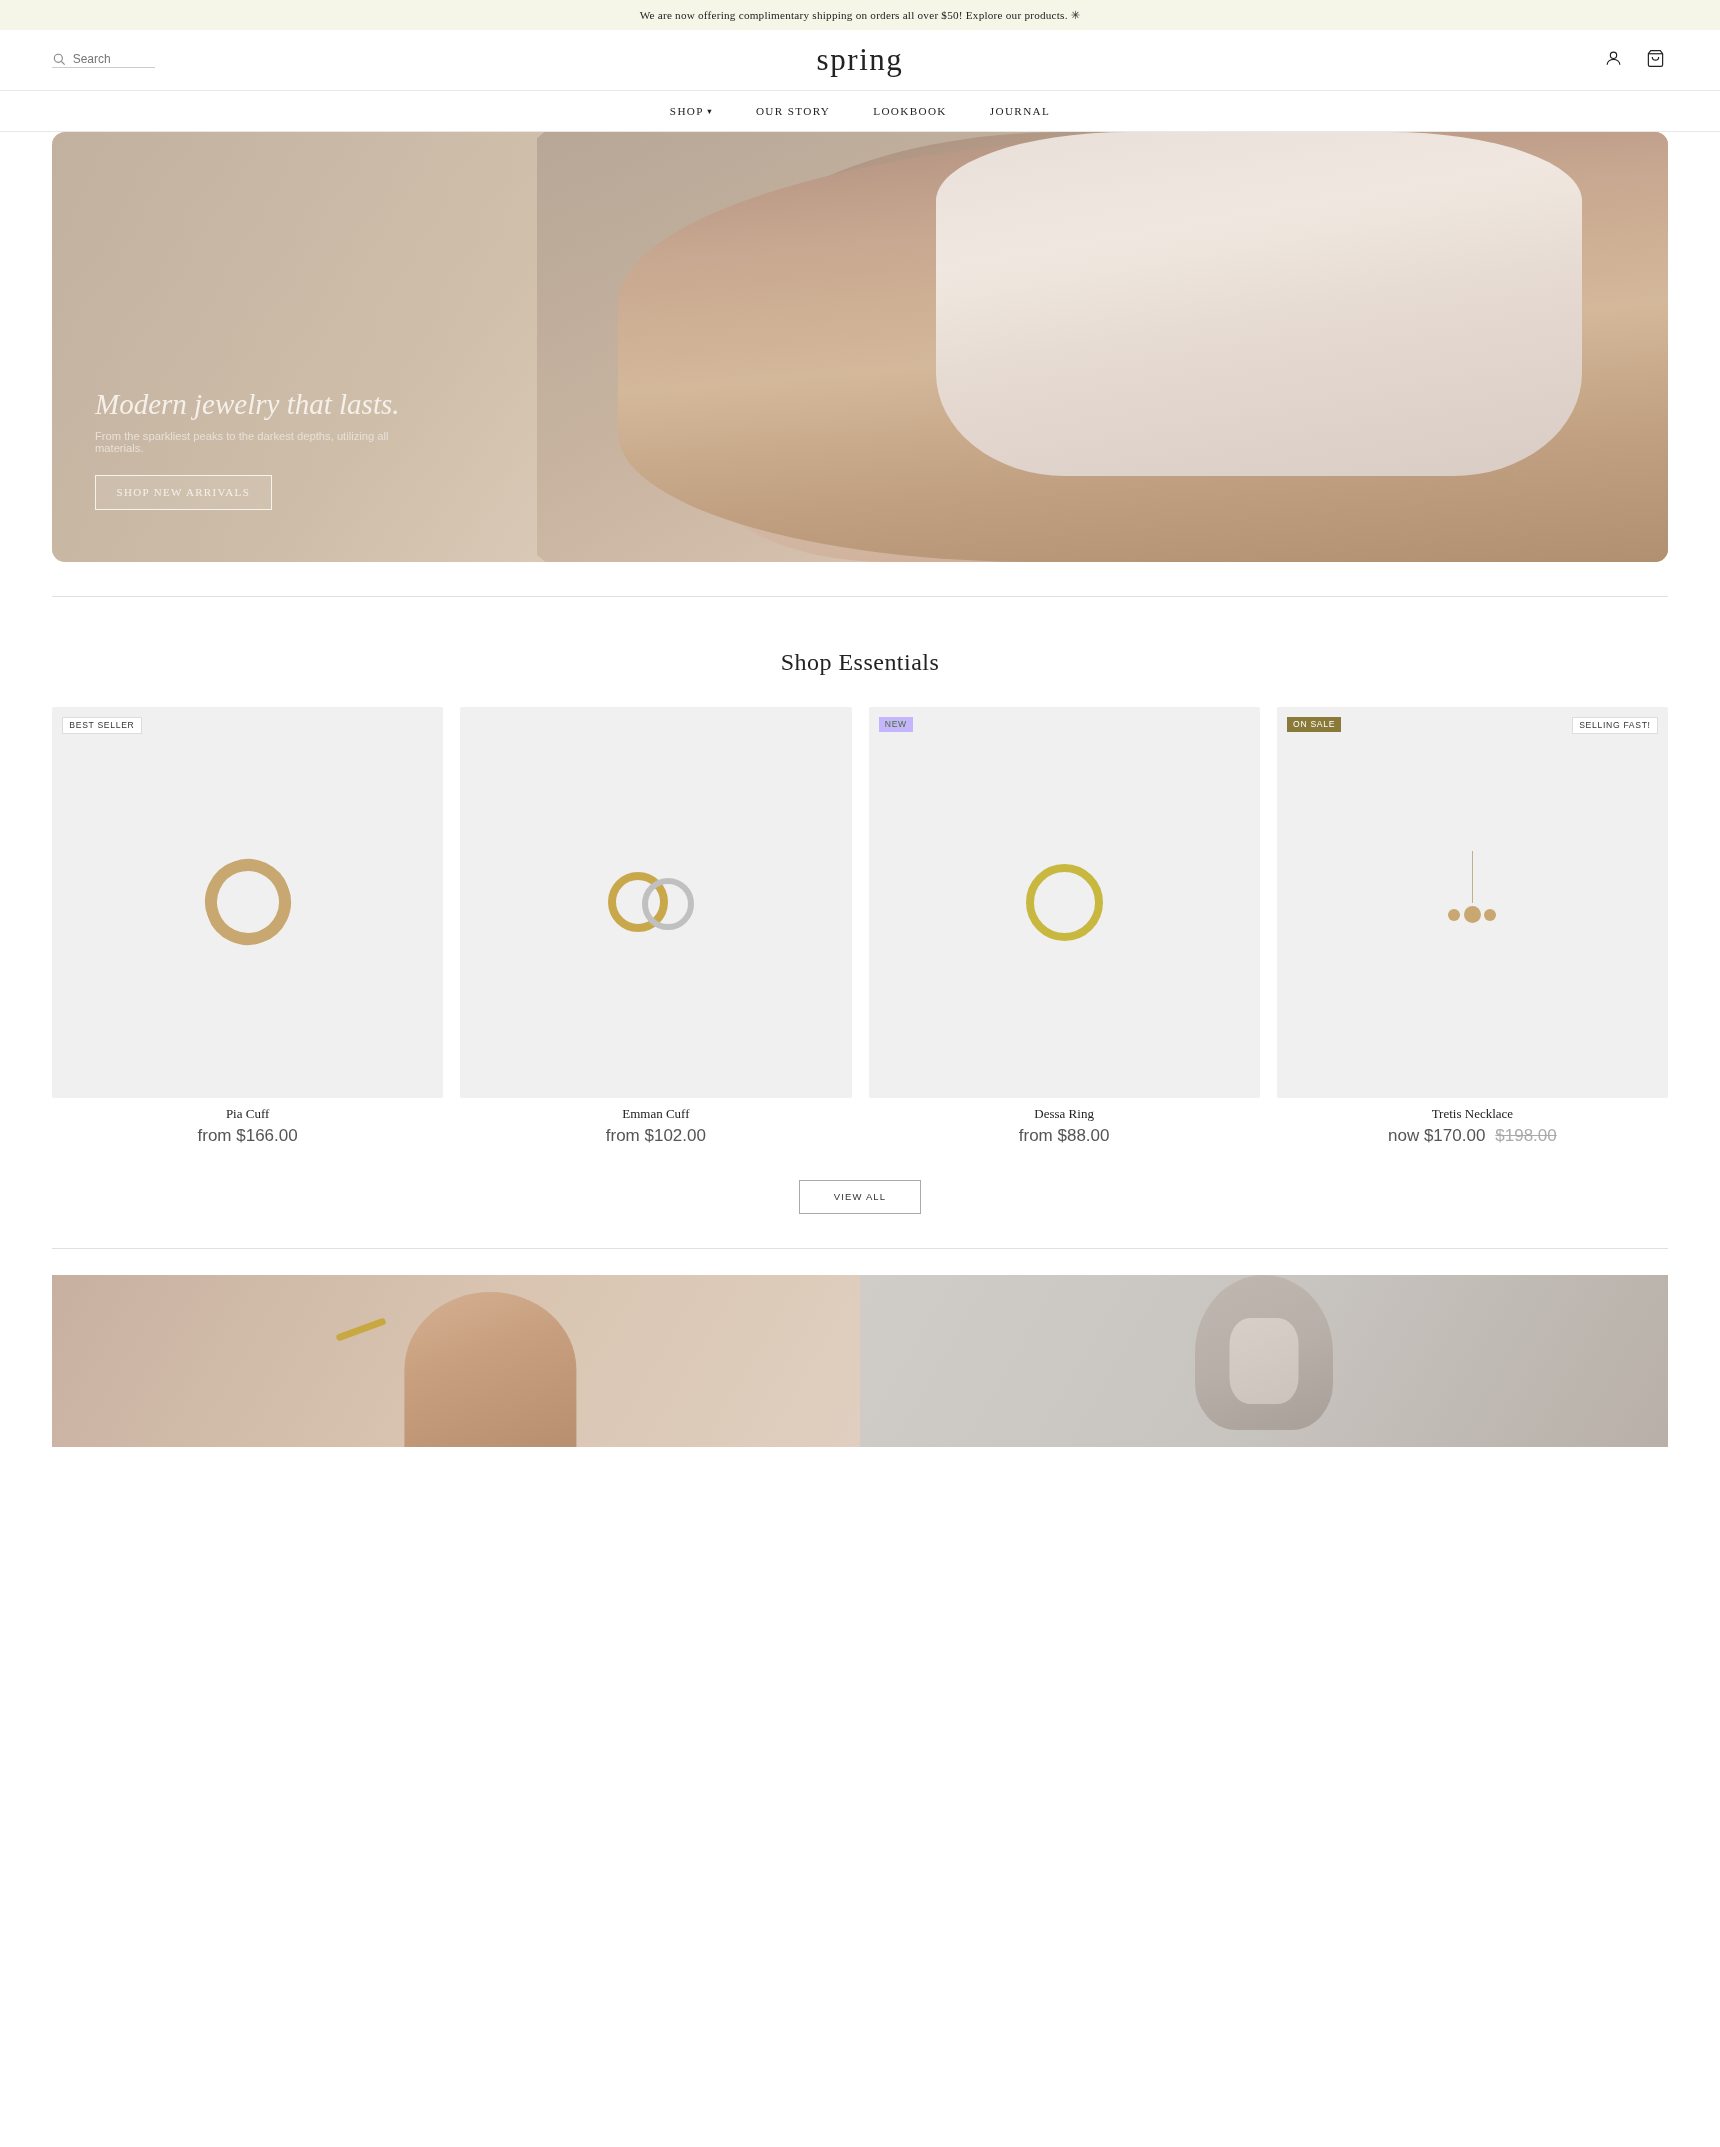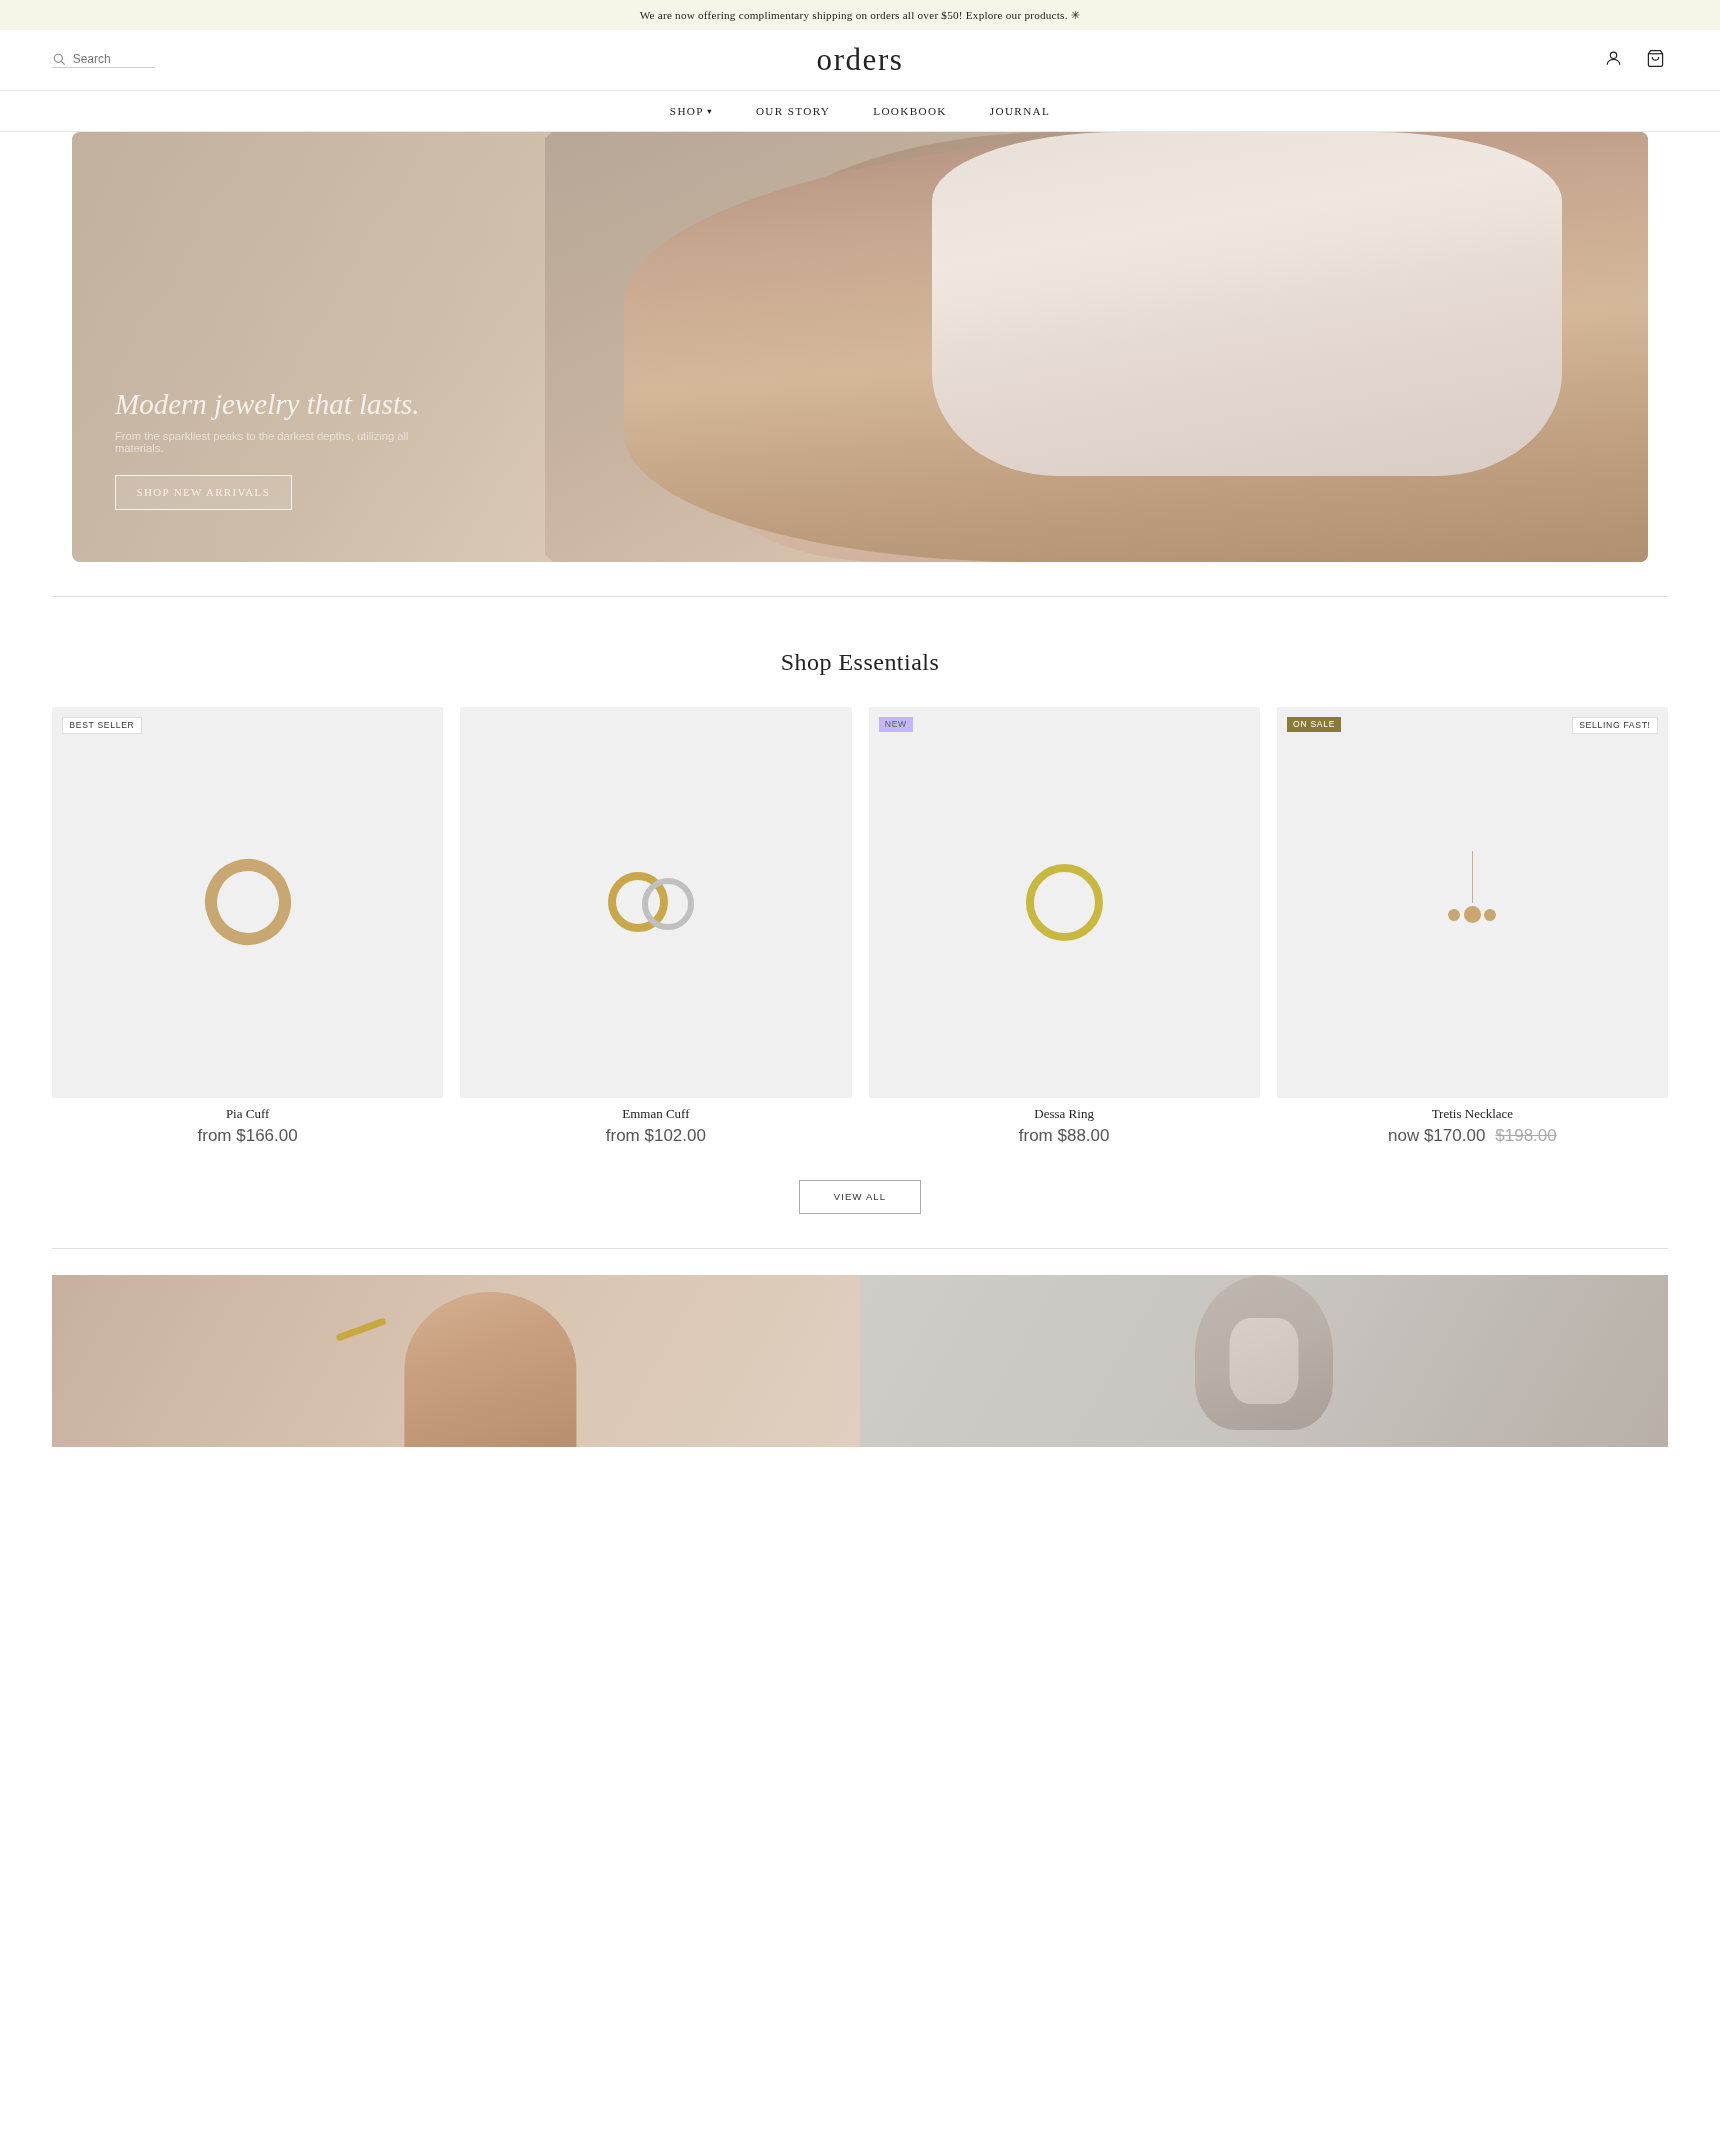--- a/index.html
+++ b/index.html
@@ -86,23 +86,23 @@
       gap: 3.4px;
       cursor: pointer;
     }
     .nav-chevron {
       font-size: 8.6px;
     }
 
     
     .hero {
       position: relative;
-      margin: 0 72px;
+      margin: 0 52px;
       overflow: hidden;
-      border-radius: 8px;
+      border-radius: 13px;
     }
     .hero-image {
       width: 100%;
       height: 430px;
       background: linear-gradient(135deg, #c9b8a8 0%, #d4c5b0 30%, #e8d8c8 60%, #c8b5a5 100%);
       display: flex;
       align-items: flex-end;
       position: relative;
       overflow: hidden;
     }
@@ -370,21 +370,21 @@
 
 <header class="header">
   <div class="header-search">
     <svg class="search-icon-svg" viewBox="0 0 24 24" fill="none" stroke="#888" stroke-width="2">
       <circle cx="11" cy="11" r="7"></circle>
       <line x1="16.5" y1="16.5" x2="22" y2="22"></line>
     </svg>
     <input type="text" placeholder="Search" style="">
   </div>
 
-  <div class="header-logo">orders</div>
+  <div class="header-logo">spring</div>
 
   <div class="header-icons">
     <button class="header-icon-btn">
       <svg width="19" height="19" viewBox="0 0 24 24" fill="none" stroke="#222" stroke-width="1.5">
         <circle cx="12" cy="8" r="4"></circle>
         <path d="M4 20c0-4 3.6-7 8-7s8 3 8 7"></path>
       </svg>
     </button>
     <button class="header-icon-btn">
       <svg width="19" height="19" viewBox="0 0 24 24" fill="none" stroke="#222" stroke-width="1.5">

